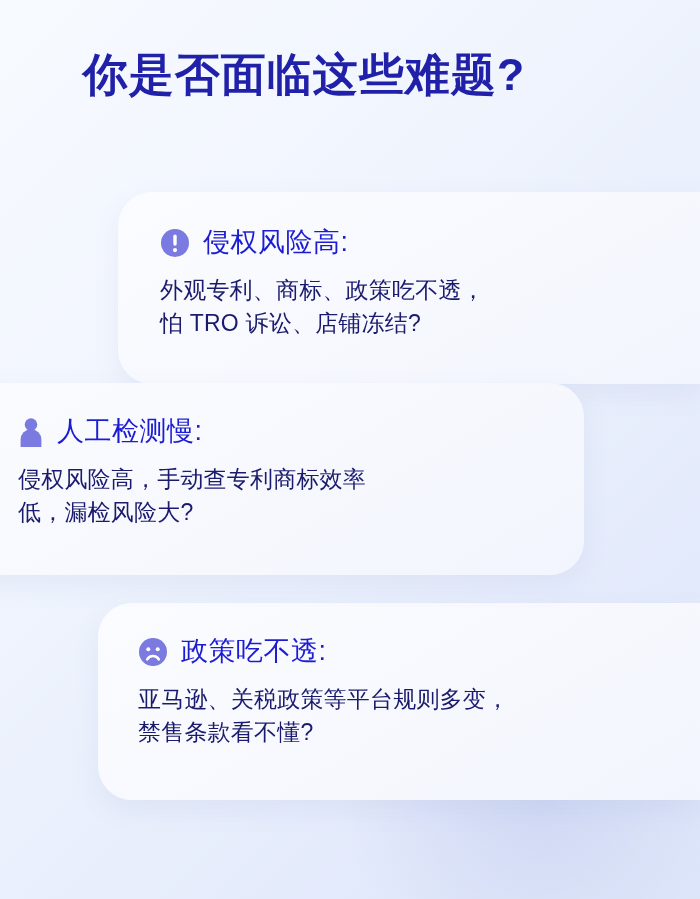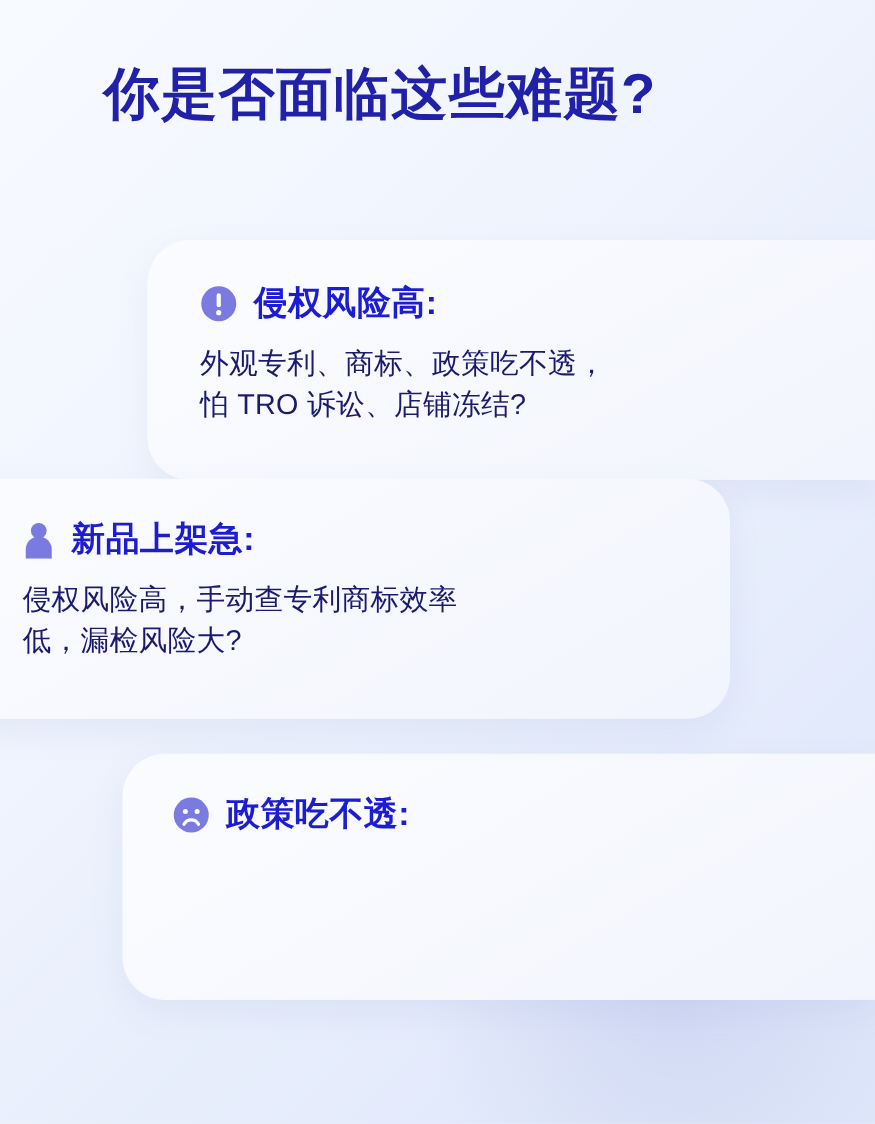--- a/index.html
+++ b/index.html
@@ -94,21 +94,21 @@
 
   .card-head {
     display: flex;
     align-items: center;
     gap: 13px;
     margin-bottom: 16px;
   }
 
   .card-title {
     font-size: 27px;
-    font-weight: 700;
+    font-weight: 400;
     color: #1c1cd2;
     letter-spacing: 0.5px;
     line-height: 1.1;
   }
 
   .card-body {
     font-size: 23px;
     line-height: 1.42;
     color: #1b1b6e;
     letter-spacing: 0.2px;
@@ -147,36 +147,38 @@
 
   <div class="card card-2">
     <div class="inner">
       <div class="card-head">
         <span class="icon">
           <svg width="26" height="30" viewBox="0 0 26 30" aria-hidden="true">
             <circle cx="13" cy="7.6" r="6.3" fill="#7b7ae0"></circle>
             <path d="M2.6 30 V22.6 A10.4 10.4 0 0 1 23.4 22.6 V30 Z" fill="#7b7ae0"></path>
           </svg>
         </span>
-        <span class="card-title">新品上架急:</span>
+        <span class="card-title">人工检测慢:</span>
       </div>
       <div class="card-body">侵权风险高，手动查专利商标效率
 低，漏检风险大?</div>
     </div>
   </div>
 
   <div class="card card-3">
     <div class="inner">
       <div class="card-head">
         <span class="icon">
           <svg width="30" height="30" viewBox="0 0 30 30" aria-hidden="true">
             <circle cx="15" cy="15" r="14" fill="#7b7ae0"></circle>
             <circle cx="10.3" cy="12.2" r="2.0" fill="#ffffff"></circle>
             <circle cx="19.7" cy="12.2" r="2.0" fill="#ffffff"></circle>
             <path d="M9.2 22.4 A6.6 6.6 0 0 1 20.8 22.4" fill="none" stroke="#ffffff" stroke-width="2.6" stroke-linecap="round"></path>
           </svg>
         </span>
         <span class="card-title">政策吃不透:</span>
       </div>
+      <div class="card-body">亚马逊、关税政策等平台规则多变，
+禁售条款看不懂?</div>
     </div>
   </div>
 
 </div>
 
 </body></html>

